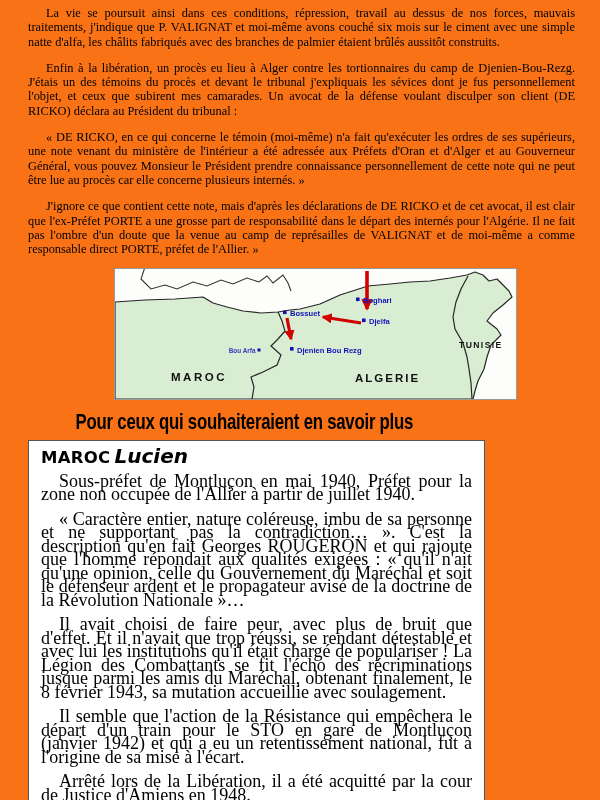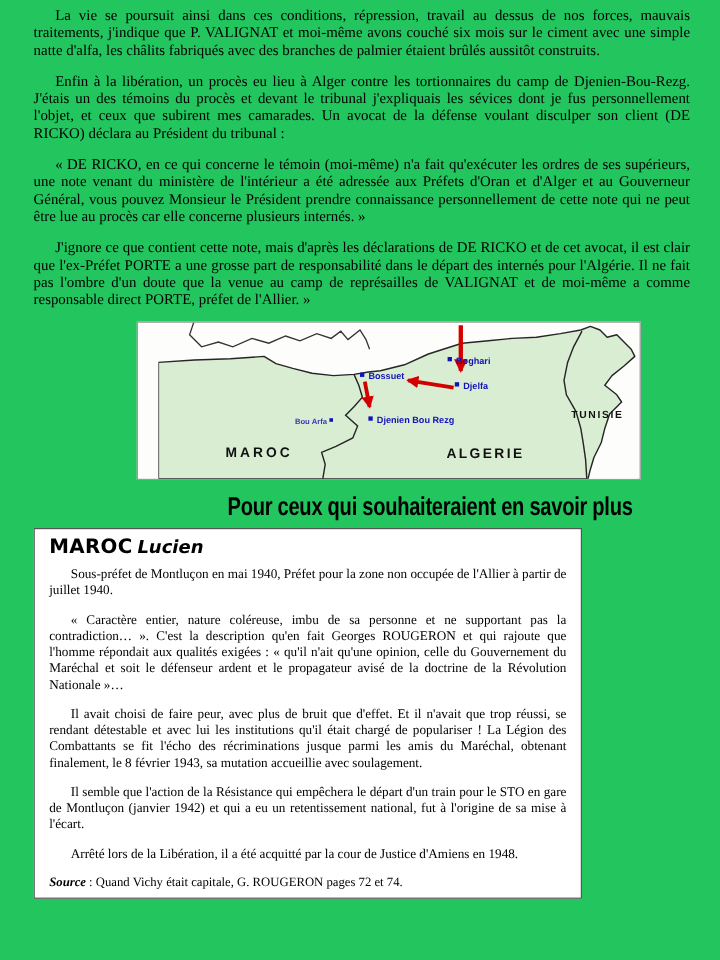--- a/index.html
+++ b/index.html
@@ -1,45 +1,44 @@
 <!DOCTYPE html>
 <html><head>
 <meta charset="utf-8">
 <style>
   html, body { margin: 0; padding: 0; background: #ffffff; }
   .page {
     position: relative;
     width: 600px;
     height: 800px;
     box-sizing: border-box;
-    background: #22c55e;
+    background: #f97316;
     padding: 6px 25px 0 28px;
     font-family: "Liberation Serif", serif;
     font-size: 12.4px;
     line-height: 14.3px;
     color: #000;
     overflow: hidden;
   }
   p.body {
     margin: 0 0 12px 0;
     text-align: justify;
     text-indent: 18px;
   }
   .italic { }
 
   .map-wrap {
     width: 401px;
     margin: 10px 0 0 86px;
     border: 1px solid #9a9a9a;
     background: #fdfdfb;
-    padding-left: 17px;
   }
   .map-wrap svg { display: block; }
 
-  .heading { text-align: right; margin: 10px 0 6px 0; }
+  .heading { text-align: left; margin: 10px 0 6px 0; }
   .heading span {
     display: inline-block;
     font-family: "Liberation Sans", sans-serif;
     font-weight: bold;
     font-size: 21.5px;
     line-height: 24px;
     letter-spacing: -0.3px;
     transform: scaleX(0.78);
     white-space: nowrap;
     color: #000;
@@ -50,24 +49,24 @@
     width: 457px;
     border: 1px solid #555;
     padding: 8px 12px 6px 12px;
     background: #fff;
   }
   .box-title {
     margin: 0 0 8px 0;
     font-family: "DejaVu Sans", sans-serif;
   }
   .box-title .surname { font-weight: bold; font-size: 16.5px; letter-spacing: 0.3px; }
-  .box-title .firstname { font-weight: bold; font-style: italic; font-size: 15px; text-align: center; }
+  .box-title .firstname { font-weight: bold; font-style: italic; font-size: 20px; text-align: center; }
   .profile-box p.body {
     line-height: 13.5px;
-    font-size: 11px;
+    font-size: 18px;
     margin: 0 0 11px 0;
   }
   .profile-box p.source-line {
     margin: 2px 0 0 0;
     font-size: 10.6px;
     line-height: 12px;
     text-align: left;
     text-indent: 0;
   }
   .source-line .src-label { font-style: italic; font-weight: bold; }

